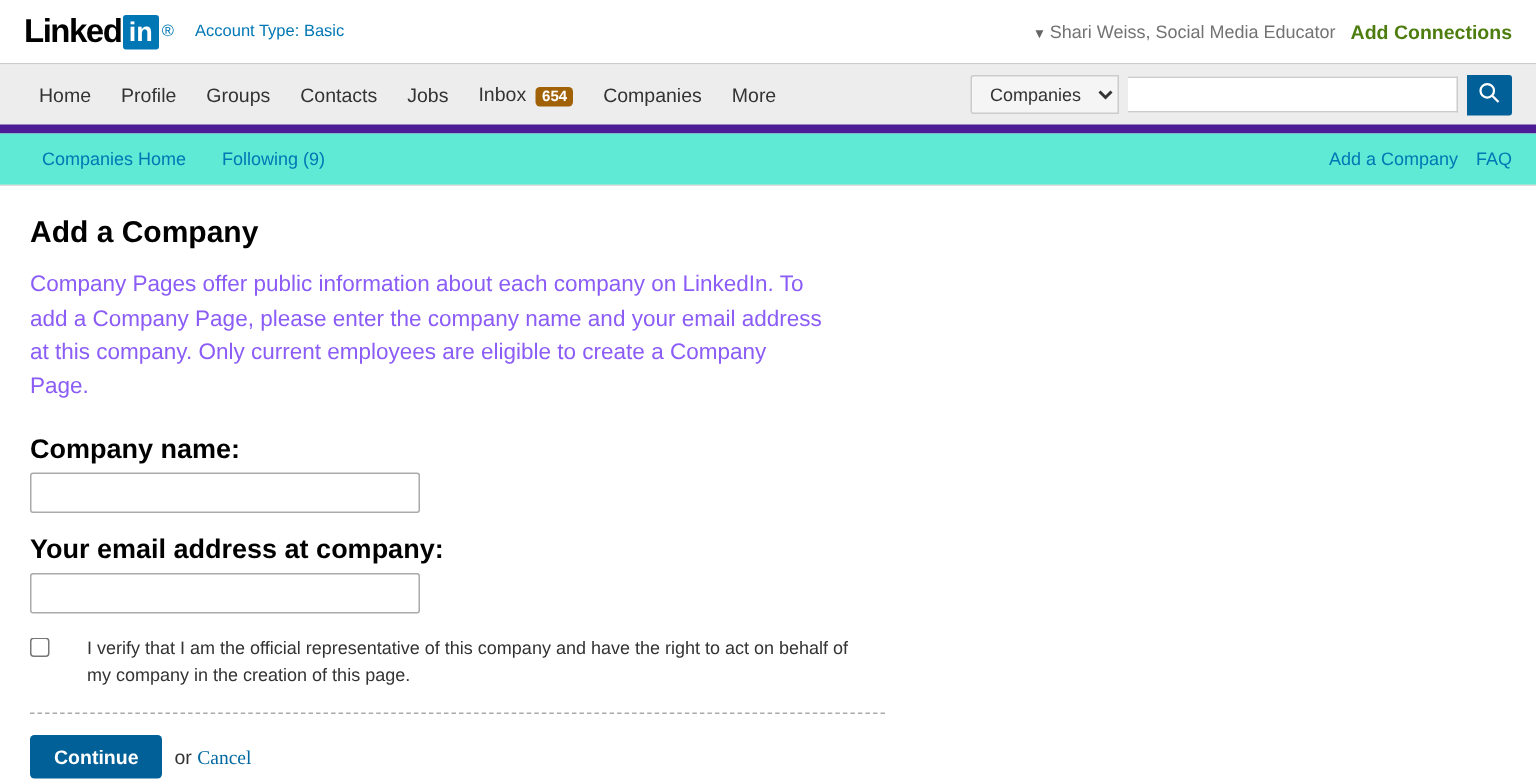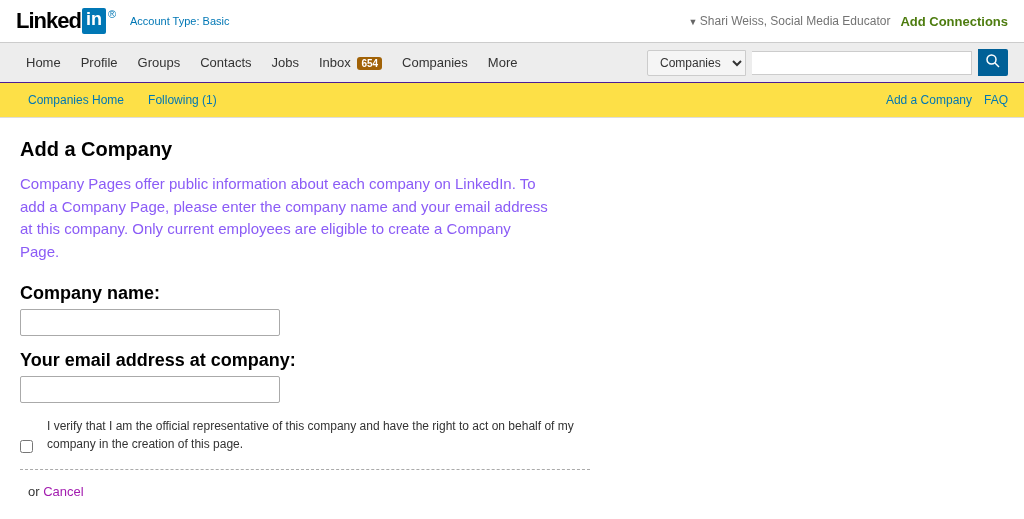--- a/index.html
+++ b/index.html
@@ -8,21 +8,21 @@
     
     #header {
       background: #fff;
       border-bottom: 1px solid #ccc;
       padding: 8px 16px;
       display: flex;
       align-items: center;
       justify-content: space-between;
     }
     #header-left { display: flex; align-items: center; gap: 8px; }
-    .logo { display: flex; }
+    .logo { display: flex; align-items: center; }
     .logo-text { font-size: 22px; font-weight: bold; color: #000; letter-spacing: -1px; }
     .logo-in {
       display: inline-block;
       background: #0077b5;
       color: #fff;
       font-size: 18px;
       font-weight: bold;
       padding: 1px 4px;
       border-radius: 2px;
       margin-left: 1px;
@@ -30,21 +30,21 @@
     .account-type { font-size: 11px; color: #999; margin-left: 6px; }
     .account-type span { color: #0077b5; }
     #header-right { display: flex; align-items: center; gap: 10px; font-size: 12px; }
     .user-name { color: #737373; }
     .user-name::before { content: "▼ "; font-size: 9px; color: #666; }
     .add-connections { color: #4d7c0f; font-weight: bold; font-size: 13px; }
 
     
     #nav {
       background: #ededed;
-      border-bottom: 1px solid #4c1d95;
+      border-bottom: 6px solid #4c1d95;
       padding: 0 16px;
       display: flex;
       justify-content: space-between;
     }
     #nav-left { display: flex; align-items: center; }
     .nav-item {
       display: inline-block;
       padding: 12px 10px;
       font-size: 13px;
       color: #333;
@@ -84,21 +84,21 @@
       border: none;
       padding: 5px 8px;
       cursor: pointer;
       border-radius: 0 2px 2px 0;
       color: #fff;
       font-size: 13px;
     }
 
     
     #sub-nav {
-      background: #fde047;
+      background: #5eead4;
       border-bottom: 1px solid #ddd;
       padding: 0 16px;
       display: flex;
       align-items: center;
       justify-content: space-between;
     }
     #sub-nav-left { display: flex; align-items: center; }
     .sub-nav-item {
       display: inline-block;
       padding: 10px 12px;
@@ -121,41 +121,41 @@
     .form-label { display: block; font-size: 18px; font-weight: bold; margin-bottom: 5px; color: #000; }
     .form-input {
       display: block;
       width: 260px;
       padding: 5px 6px;
       font-size: 13px;
       border: 1px solid #aaa;
       border-radius: 2px;
       outline: none;
     }
-    .checkbox-row { display: flex; align-items: flex-end; gap: 14px; margin-bottom: 16px; max-width: 560px; }
+    .checkbox-row { display: flex; align-items: flex-start; gap: 25px; margin-bottom: 16px; max-width: 560px; }
     .checkbox-row input[type="checkbox"] { margin-top: 2px; flex-shrink: 0; }
     .checkbox-label { font-size: 12px; color: #333; line-height: 1.5; }
     .divider-dotted {
       border: none;
       border-top: 1px dashed #aaa;
       margin: 14px 0;
       max-width: 570px;
     }
     .btn-continue {
       background: #006097;
       color: #fff;
       border: none;
       padding: 7px 16px;
       font-size: 13px;
       font-weight: bold;
       border-radius: 3px;
       cursor: pointer;
     }
     .or-cancel { font-size: 13px; color: #333; margin-left: 8px; display: inline; }
-    .cancel-link { color: #a21caf; cursor: pointer; text-decoration: none; }
+    .cancel-link { color: #0369a1; cursor: pointer; text-decoration: none; font-family: Liberation Serif, serif; }
 
     
     #footer {
       border-top: 1px solid #ddd;
       padding: 10px 16px;
       margin-top: 20px;
       background: #fff;
     }
   </style>
 </head>
@@ -205,21 +205,21 @@
         <circle cx="5.5" cy="5.5" r="4.5" stroke="white" stroke-width="1.5"></circle>
         <line x1="9" y1="9" x2="13" y2="13" stroke="white" stroke-width="1.5"></line>
       </svg>
     </button>
   </div>
 </div>
 
 <div id="sub-nav">
   <div id="sub-nav-left">
     <a class="sub-nav-item">Companies Home</a>
-    <a class="sub-nav-item">Following (1)</a>
+    <a class="sub-nav-item">Following (9)</a>
   </div>
   <div id="sub-nav-right">
     <a class="sub-nav-right-item">Add a Company</a>
     <a class="sub-nav-right-item">FAQ</a>
   </div>
 </div>
 
 <div id="main">
   <h1>Add a Company</h1>
   <p class="description">Company Pages offer public information about each company on LinkedIn. To add a Company Page, please enter the company name and your email address at this company. Only current employees are eligible to create a Company Page.</p>
@@ -235,20 +235,21 @@
   </div>
 
   <div class="checkbox-row">
     <input type="checkbox" style="">
     <span class="checkbox-label">I verify that I am the official representative of this company and have the right to act on behalf of my company in the creation of this page.</span>
   </div>
 
   <hr class="divider-dotted">
 
   <div style="display:flex;align-items:center;gap:0;">
+    <button class="btn-continue">Continue</button>
     <span class="or-cancel">
       <span>or</span> <a class="cancel-link">Cancel</a>
     </span>
   </div>
 </div>
 
 <div id="footer">
   
   
 </div>

